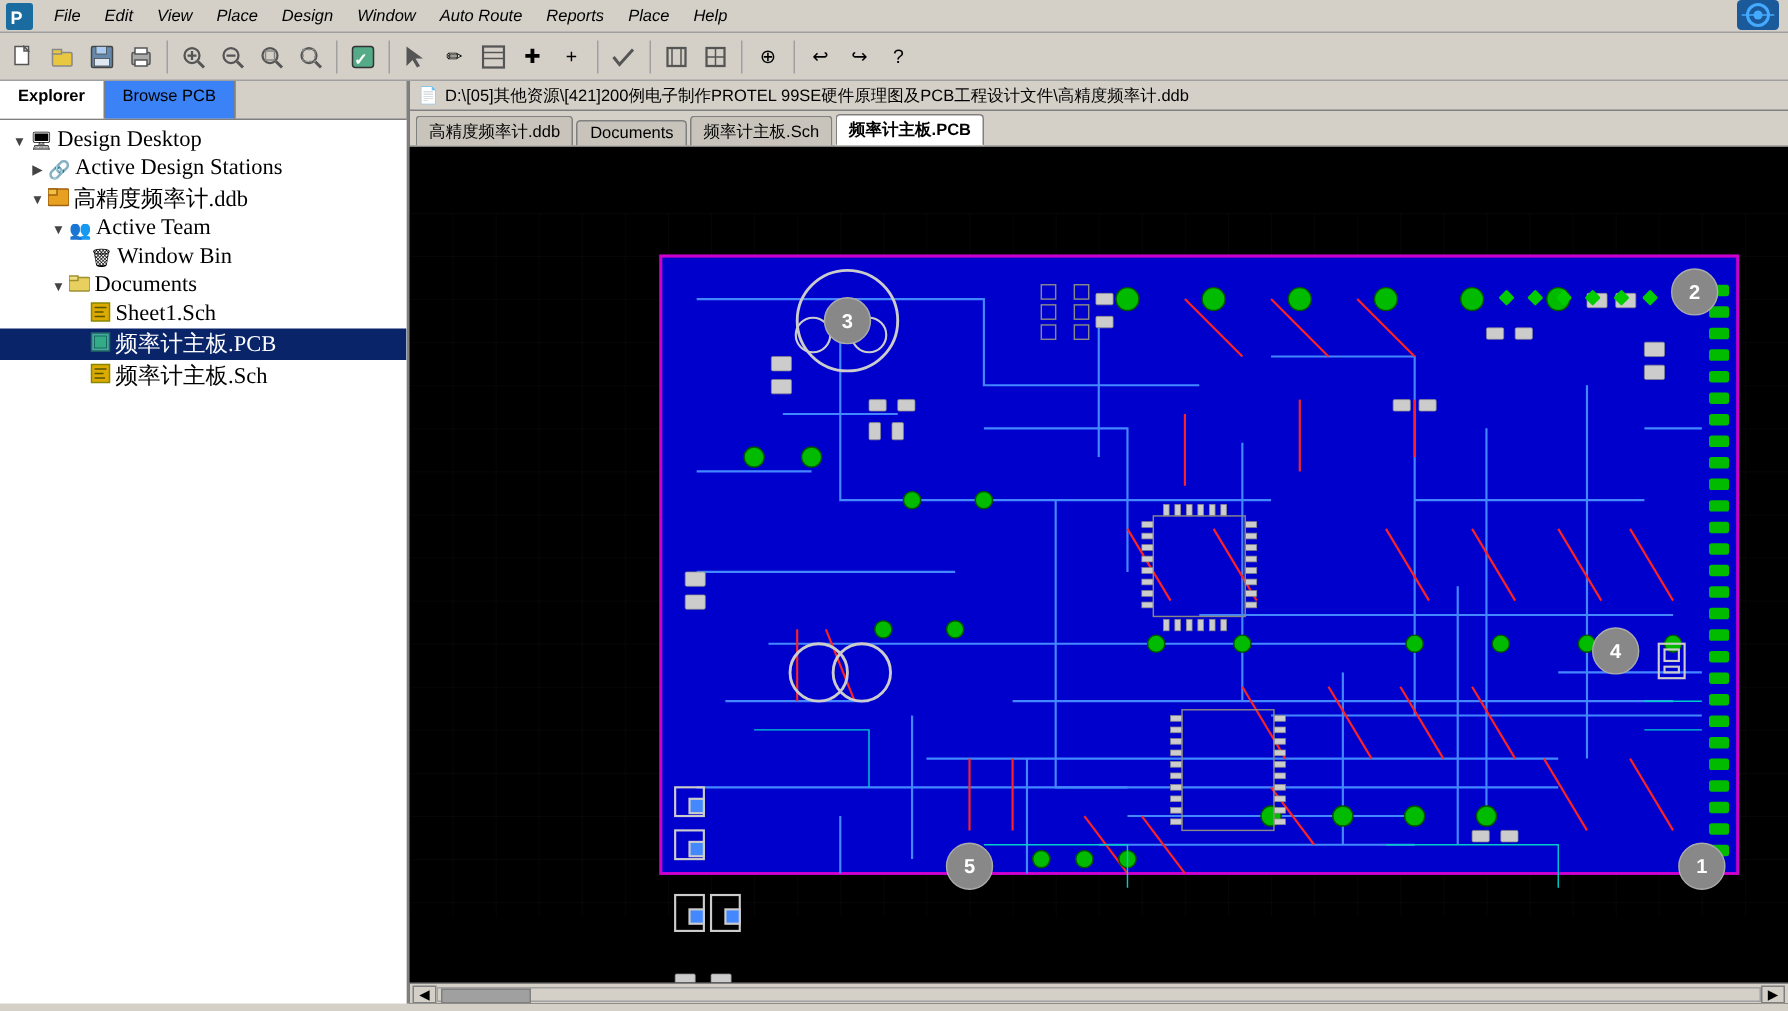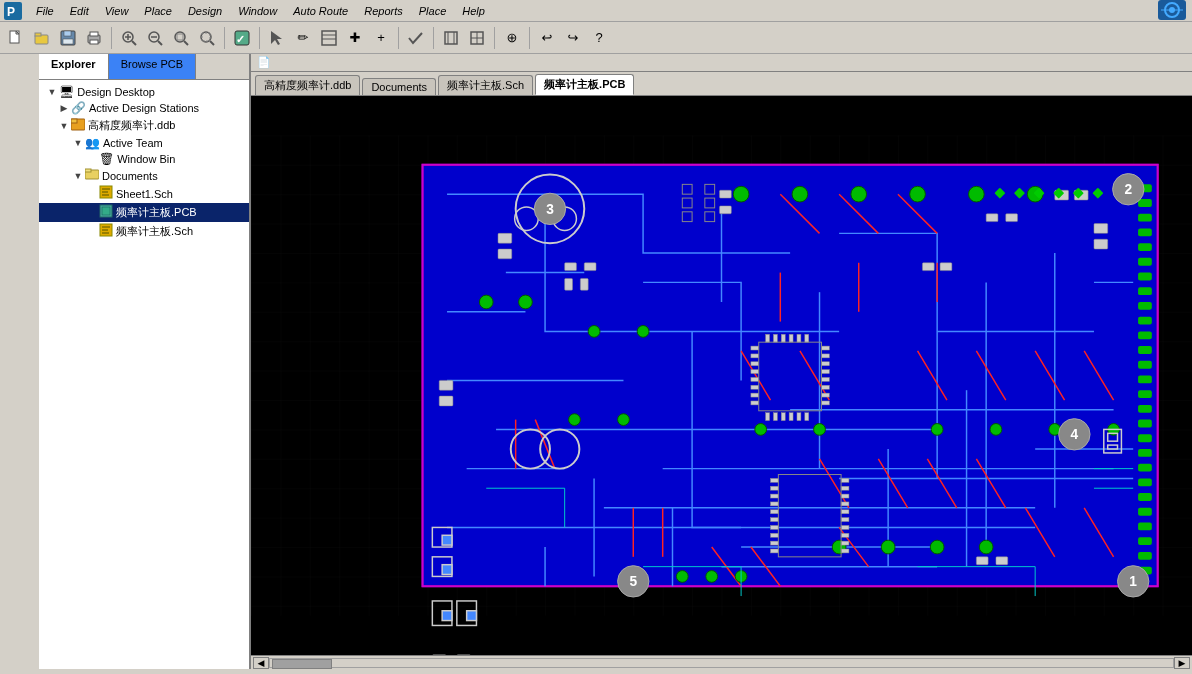--- a/index.html
+++ b/index.html
@@ -12,31 +12,31 @@
 
     
     .toolbar { background: #d4d0c8; height: 32px; display: flex; align-items: center; padding: 2px 4px; border-bottom: 1px solid #a0a0a0; gap: 2px; }
     .toolbar-btn { width: 24px; height: 24px; background: #d4d0c8; border: 1px solid transparent; display: flex; align-items: center; justify-content: center; cursor: pointer; font-size: 13px; }
     .toolbar-sep { width: 1px; height: 22px; background: #a0a0a0; margin: 0 3px; }
 
     
     .main-layout { display: flex; height: 615px; }
 
     
-    .left-panel { width: 212px; background: #d4d0c8; border-right: 2px solid #808080; display: flex; flex-direction: column; flex-shrink: 0; margin-left: 39px; }
+    .left-panel { width: 273px; background: #d4d0c8; border-right: 2px solid #808080; display: flex; flex-direction: column; flex-shrink: 0; }
     .panel-tabs { display: flex; height: 26px; border-bottom: 1px solid #808080; }
     .panel-tab { padding: 4px 12px; font-size: 11px; cursor: pointer; background: #3b82f6; border-right: 1px solid #808080; }
     .panel-tab.active { background: white; font-weight: bold; }
     .tree-area { flex: 1; background: white; overflow-y: auto; padding: 4px 0; }
     .tree-item { display: flex; align-items: center; padding: 1px 4px; cursor: pointer; white-space: nowrap; font-size: 11px; }
     .tree-item .indent { display: inline-block; }
     .tree-item .expander { width: 14px; text-align: center; font-size: 9px; color: #444; }
     .tree-item .icon { margin-right: 3px; font-size: 12px; }
     .tree-item.selected { background: #0a246a; color: white; }
-    .tree-label { font-size: 11px; }
+    .tree-label { font-size: 15px; font-family: Liberation Serif, serif; }
 
     
     .filepath-bar { background: #d4d0c8; padding: 2px 6px; font-size: 11px; border-bottom: 1px solid #808080; display: flex; align-items: center; gap: 4px; }
 
     
     .doc-tabs { display: flex; align-items: flex-end; padding: 2px 4px 0 4px; background: #d4d0c8; border-bottom: 1px solid #808080; }
     .doc-tab { padding: 2px 10px; font-size: 11px; cursor: pointer; background: #bab8b0; border: 1px solid #808080; border-bottom: none; margin-right: 2px; border-radius: 3px 3px 0 0; }
     .doc-tab.active { background: white; font-weight: bold; }
 
     
@@ -294,20 +294,21 @@
         </span>
         <span class="tree-label">频率计主板.Sch</span>
       </div>
     </div>
   </div>
 
   <div class="pcb-area">
 
     <div class="filepath-bar" style="background:#d4d0c8;border-bottom:1px solid #808080;">
       <span style="font-size:11px;">📄</span>
+      <span style="font-size:11px;">D:\[05]其他资源\[421]200例电子制作PROTEL 99SE硬件原理图及PCB工程设计文件\高精度频率计.ddb</span>
     </div>
 
     <div class="doc-tabs" style="background:#d4d0c8;height:24px;display:flex;align-items:flex-end;padding:0 4px;border-bottom:1px solid #808080;">
       <div class="doc-tab" style="background:#c8c4bc;border:1px solid #808080;border-bottom:none;padding:2px 8px;border-radius:3px 3px 0 0;margin-right:2px;font-size:11px;">高精度频率计.ddb</div>
       <div class="doc-tab" style="background:#c8c4bc;border:1px solid #808080;border-bottom:none;padding:2px 8px;border-radius:3px 3px 0 0;margin-right:2px;font-size:11px;">Documents</div>
       <div class="doc-tab" style="background:#c8c4bc;border:1px solid #808080;border-bottom:none;padding:2px 8px;border-radius:3px 3px 0 0;margin-right:2px;font-size:11px;">频率计主板.Sch</div>
       <div class="doc-tab active" style="background:white;border:1px solid #808080;border-bottom:1px solid white;padding:2px 8px;border-radius:3px 3px 0 0;margin-right:2px;font-size:11px;font-weight:bold;">频率计主板.PCB</div>
     </div>
 
     <div class="pcb-canvas" style="flex:1;background:#000;position:relative;overflow:hidden;">

